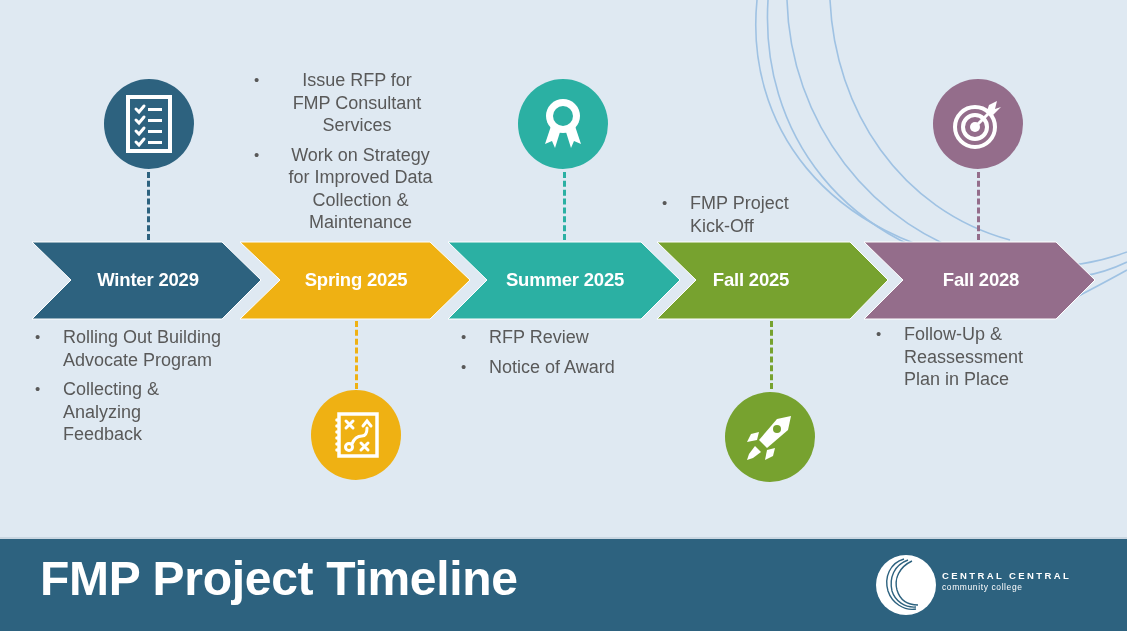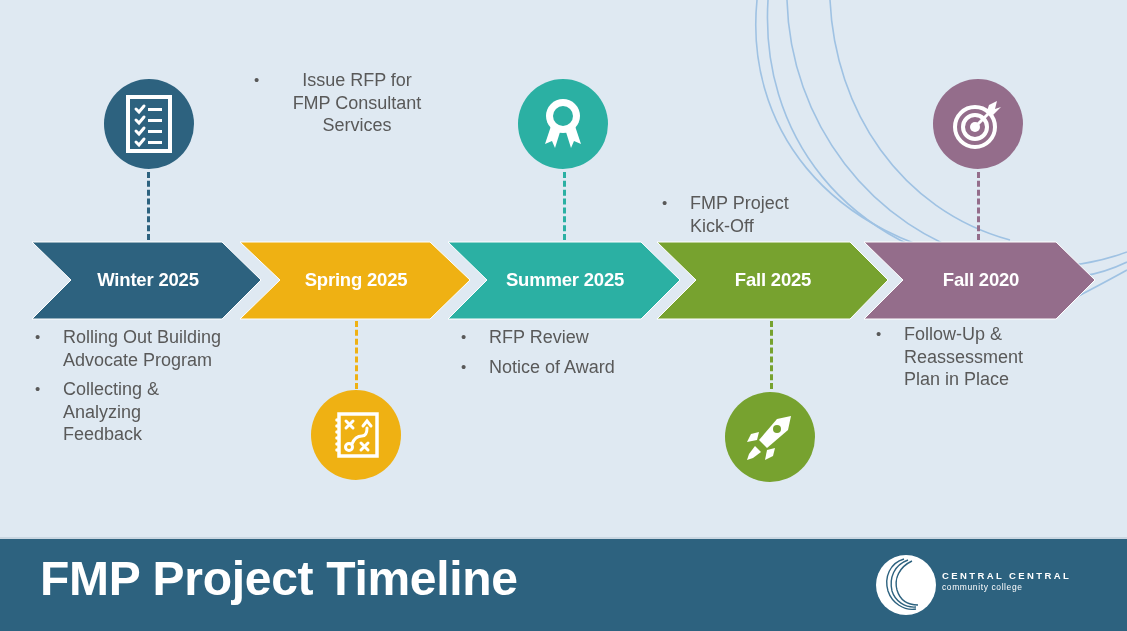--- a/index.html
+++ b/index.html
@@ -62,25 +62,25 @@
 </svg>
 
 <svg class="chevrons" viewBox="0 0 1127 631">
   <polygon points="32,242 222,242 261,280 222,319 32,319 71,280" fill="#2d627f" stroke="#ffffff" stroke-width="1"></polygon>
   <polygon points="240,242 430,242 470,280 430,319 240,319 280,280" fill="#efb113" stroke="#ffffff" stroke-width="1"></polygon>
   <polygon points="448,242 641,242 680,280 641,319 448,319 487,280" fill="#2bb0a3" stroke="#ffffff" stroke-width="1"></polygon>
   <polygon points="657,242 850,242 888,280 850,319 657,319 696,280" fill="#77a22f" stroke="#ffffff" stroke-width="1"></polygon>
   <polygon points="864,242 1056,242 1095,280 1056,319 864,319 903,280" fill="#946d8b" stroke="#ffffff" stroke-width="1"></polygon>
 </svg>
 
-<div class="chev-label" style="left:72px;width:152px;">Winter 2025</div>
+<div class="chev-label" style="left:72px;width:152px;">Winter 2029</div>
 <div class="chev-label" style="left:280px;width:152px;">Spring 2025</div>
 <div class="chev-label" style="left:489px;width:152px;">Summer 2025</div>
-<div class="chev-label" style="left:697px;width:152px;">Fall 2025</div>
-<div class="chev-label" style="left:905px;width:152px;">Fall 2020</div>
+<div class="chev-label" style="left:675px;width:152px;">Fall 2025</div>
+<div class="chev-label" style="left:905px;width:152px;">Fall 2028</div>
 
 <div class="connector" style="left:147px;top:172px;height:68px;border-color:#2d627f;"></div>
 <div class="connector" style="left:355px;top:321px;height:68px;border-color:#efb113;"></div>
 <div class="connector" style="left:563px;top:172px;height:68px;border-color:#2bb0a3;"></div>
 <div class="connector" style="left:770px;top:321px;height:68px;border-color:#77a22f;"></div>
 <div class="connector" style="left:977px;top:172px;height:68px;border-color:#946d8b;"></div>
 
 <div class="icon-circle" style="left:104px;top:79px;background:#2d627f;">
   <svg width="50" height="60" viewBox="0 0 50 60">
     <rect x="4" y="3" width="42" height="54" fill="none" stroke="#ffffff" stroke-width="4"></rect>
@@ -153,20 +153,21 @@
   </svg>
 </div>
 
 <ul class="bullets" style="left:35px;top:326px;width:215px;">
   <li>Rolling Out Building Advocate Program</li>
   <li style="width:120px;">Collecting &amp; Analyzing Feedback</li>
 </ul>
 
 <ul class="bullets" style="left:254px;top:69px;width:185px;text-align:center;">
   <li style="width:150px;">Issue RFP for FMP Consultant Services</li>
+  <li>Work on Strategy for Improved Data Collection &amp; Maintenance</li>
 </ul>
 
 <ul class="bullets" style="left:461px;top:326px;width:200px;">
   <li>RFP Review</li>
   <li>Notice of Award</li>
 </ul>
 
 <ul class="bullets" style="left:662px;top:192px;width:140px;">
   <li>FMP Project Kick-Off</li>
 </ul>

